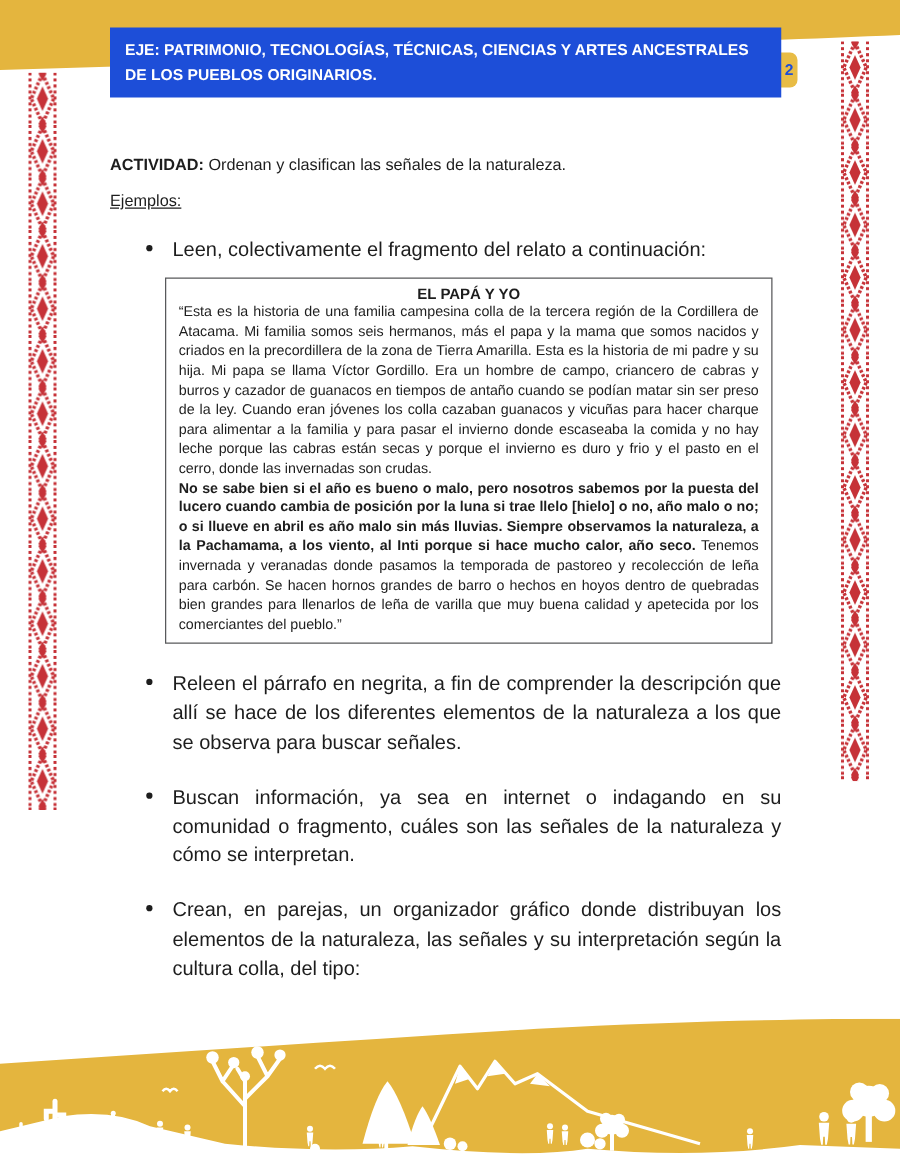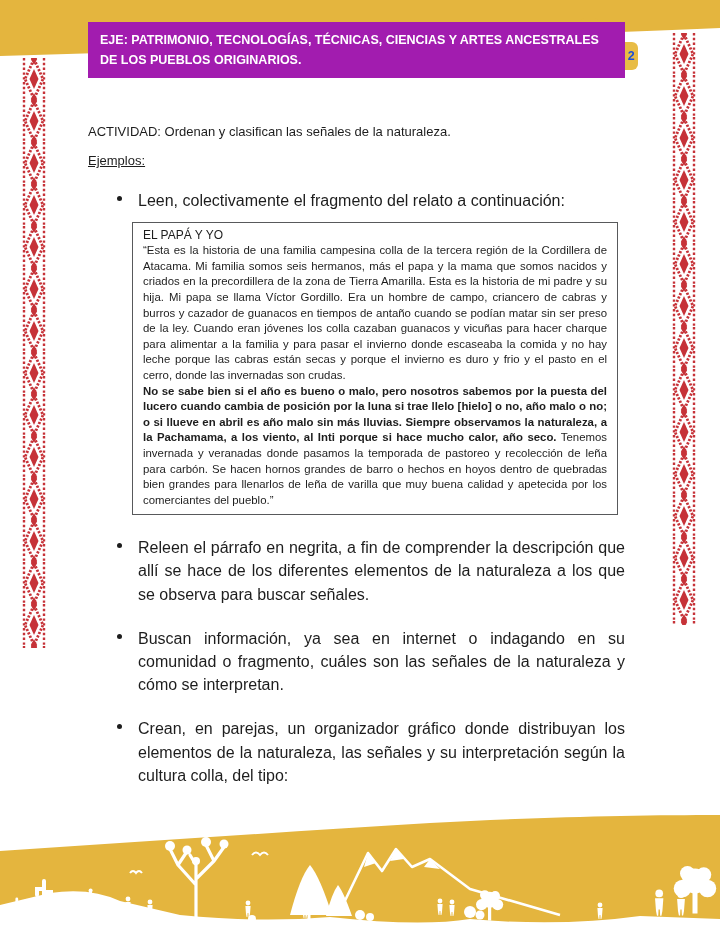--- a/index.html
+++ b/index.html
@@ -19,39 +19,39 @@
   
   .textile-left{position:absolute;top:58px;left:22px;width:24px;height:590px;}
   .textile-right{position:absolute;top:33px;left:672px;width:24px;height:592px;}
   
   .content{position:absolute;top:0;left:88px;width:537px;color:#1d1d1d;}
   .page-title{
     margin:88px 0 0 0;text-align:center;font-size:15px;font-weight:bold;
     letter-spacing:.2px;color:#111;
   }
   .eje-banner{
-    margin-top:22px;background:#a21caf;color:#ffffff;
+    margin-top:22px;background:#1d4ed8;color:#ffffff;
     font-size:12.5px;font-weight:bold;line-height:1.6;
     padding:8px 12px;min-height:34px;box-sizing:border-box;
   }
   .activity-line{margin-top:46px;font-size:13px;}
-  .activity-label{font-weight:normal;}
+  .activity-label{font-weight:bold;}
   .examples-label{margin-top:14px;font-size:13px;text-decoration:underline;}
   .bullet-row{display:flex;margin-top:21px;font-size:16px;line-height:1.45;}
   .bullet-row .dot{
     flex:0 0 auto;width:5px;height:5px;border-radius:50%;background:#1d1d1d;
     margin:7px 16px 0 29px;
   }
   .bullet-row .btext{flex:1;text-align:justify;}
   
   .story-box{
     margin:10px 0 0 44px;width:486px;box-sizing:border-box;
     border:1px solid #58595b;padding:4px 10px 6px 10px;
   }
-  .story-title{font-size:12px;font-weight:normal;margin:1px 0 1px 0;}
+  .story-title{text-align:center;font-size:12px;font-weight:bold;margin:1px 0 1px 0;}
   .story-par{
     margin:0;font-size:11.4px;line-height:15.6px;
     text-align:justify;color:#1d1d1d;
   }
   .story-par .bold{font-weight:bold;}
   .story-source{
     margin:1px 0 0 0;font-size:10.6px;font-style:italic;line-height:14px;
     text-align:right;color:#1d1d1d;
   }
   .bullet-list{margin-top:13px;}

